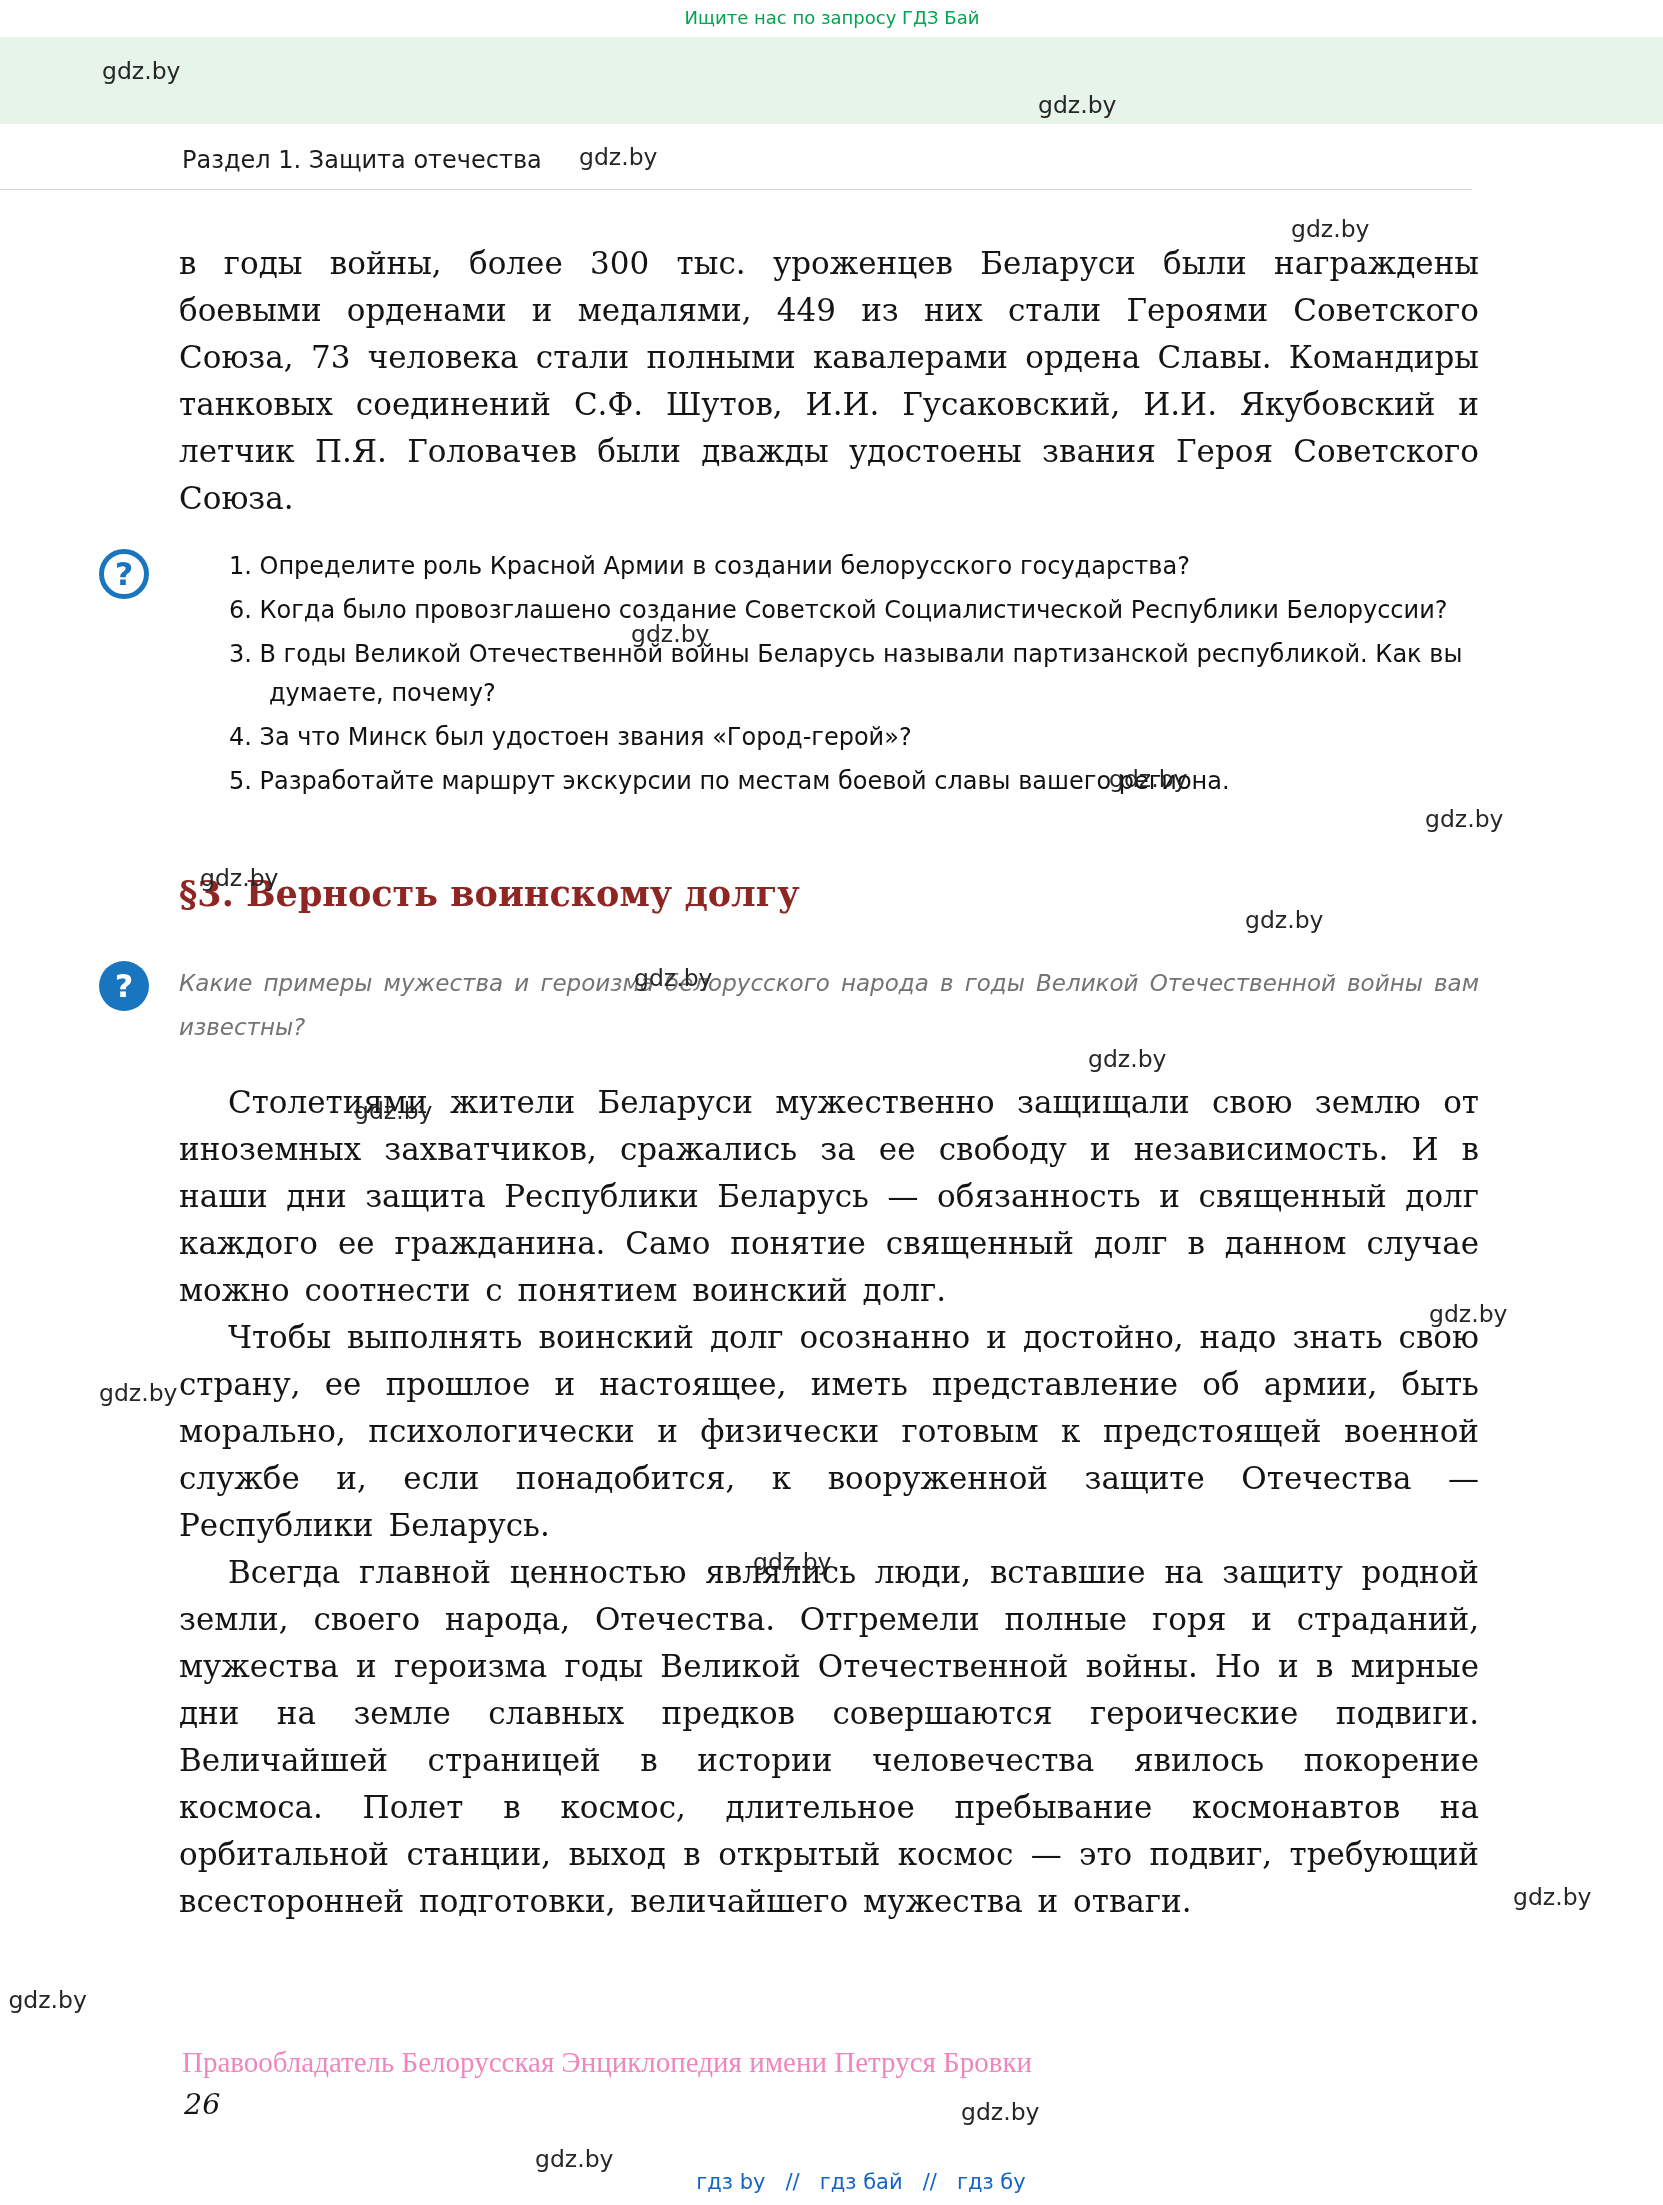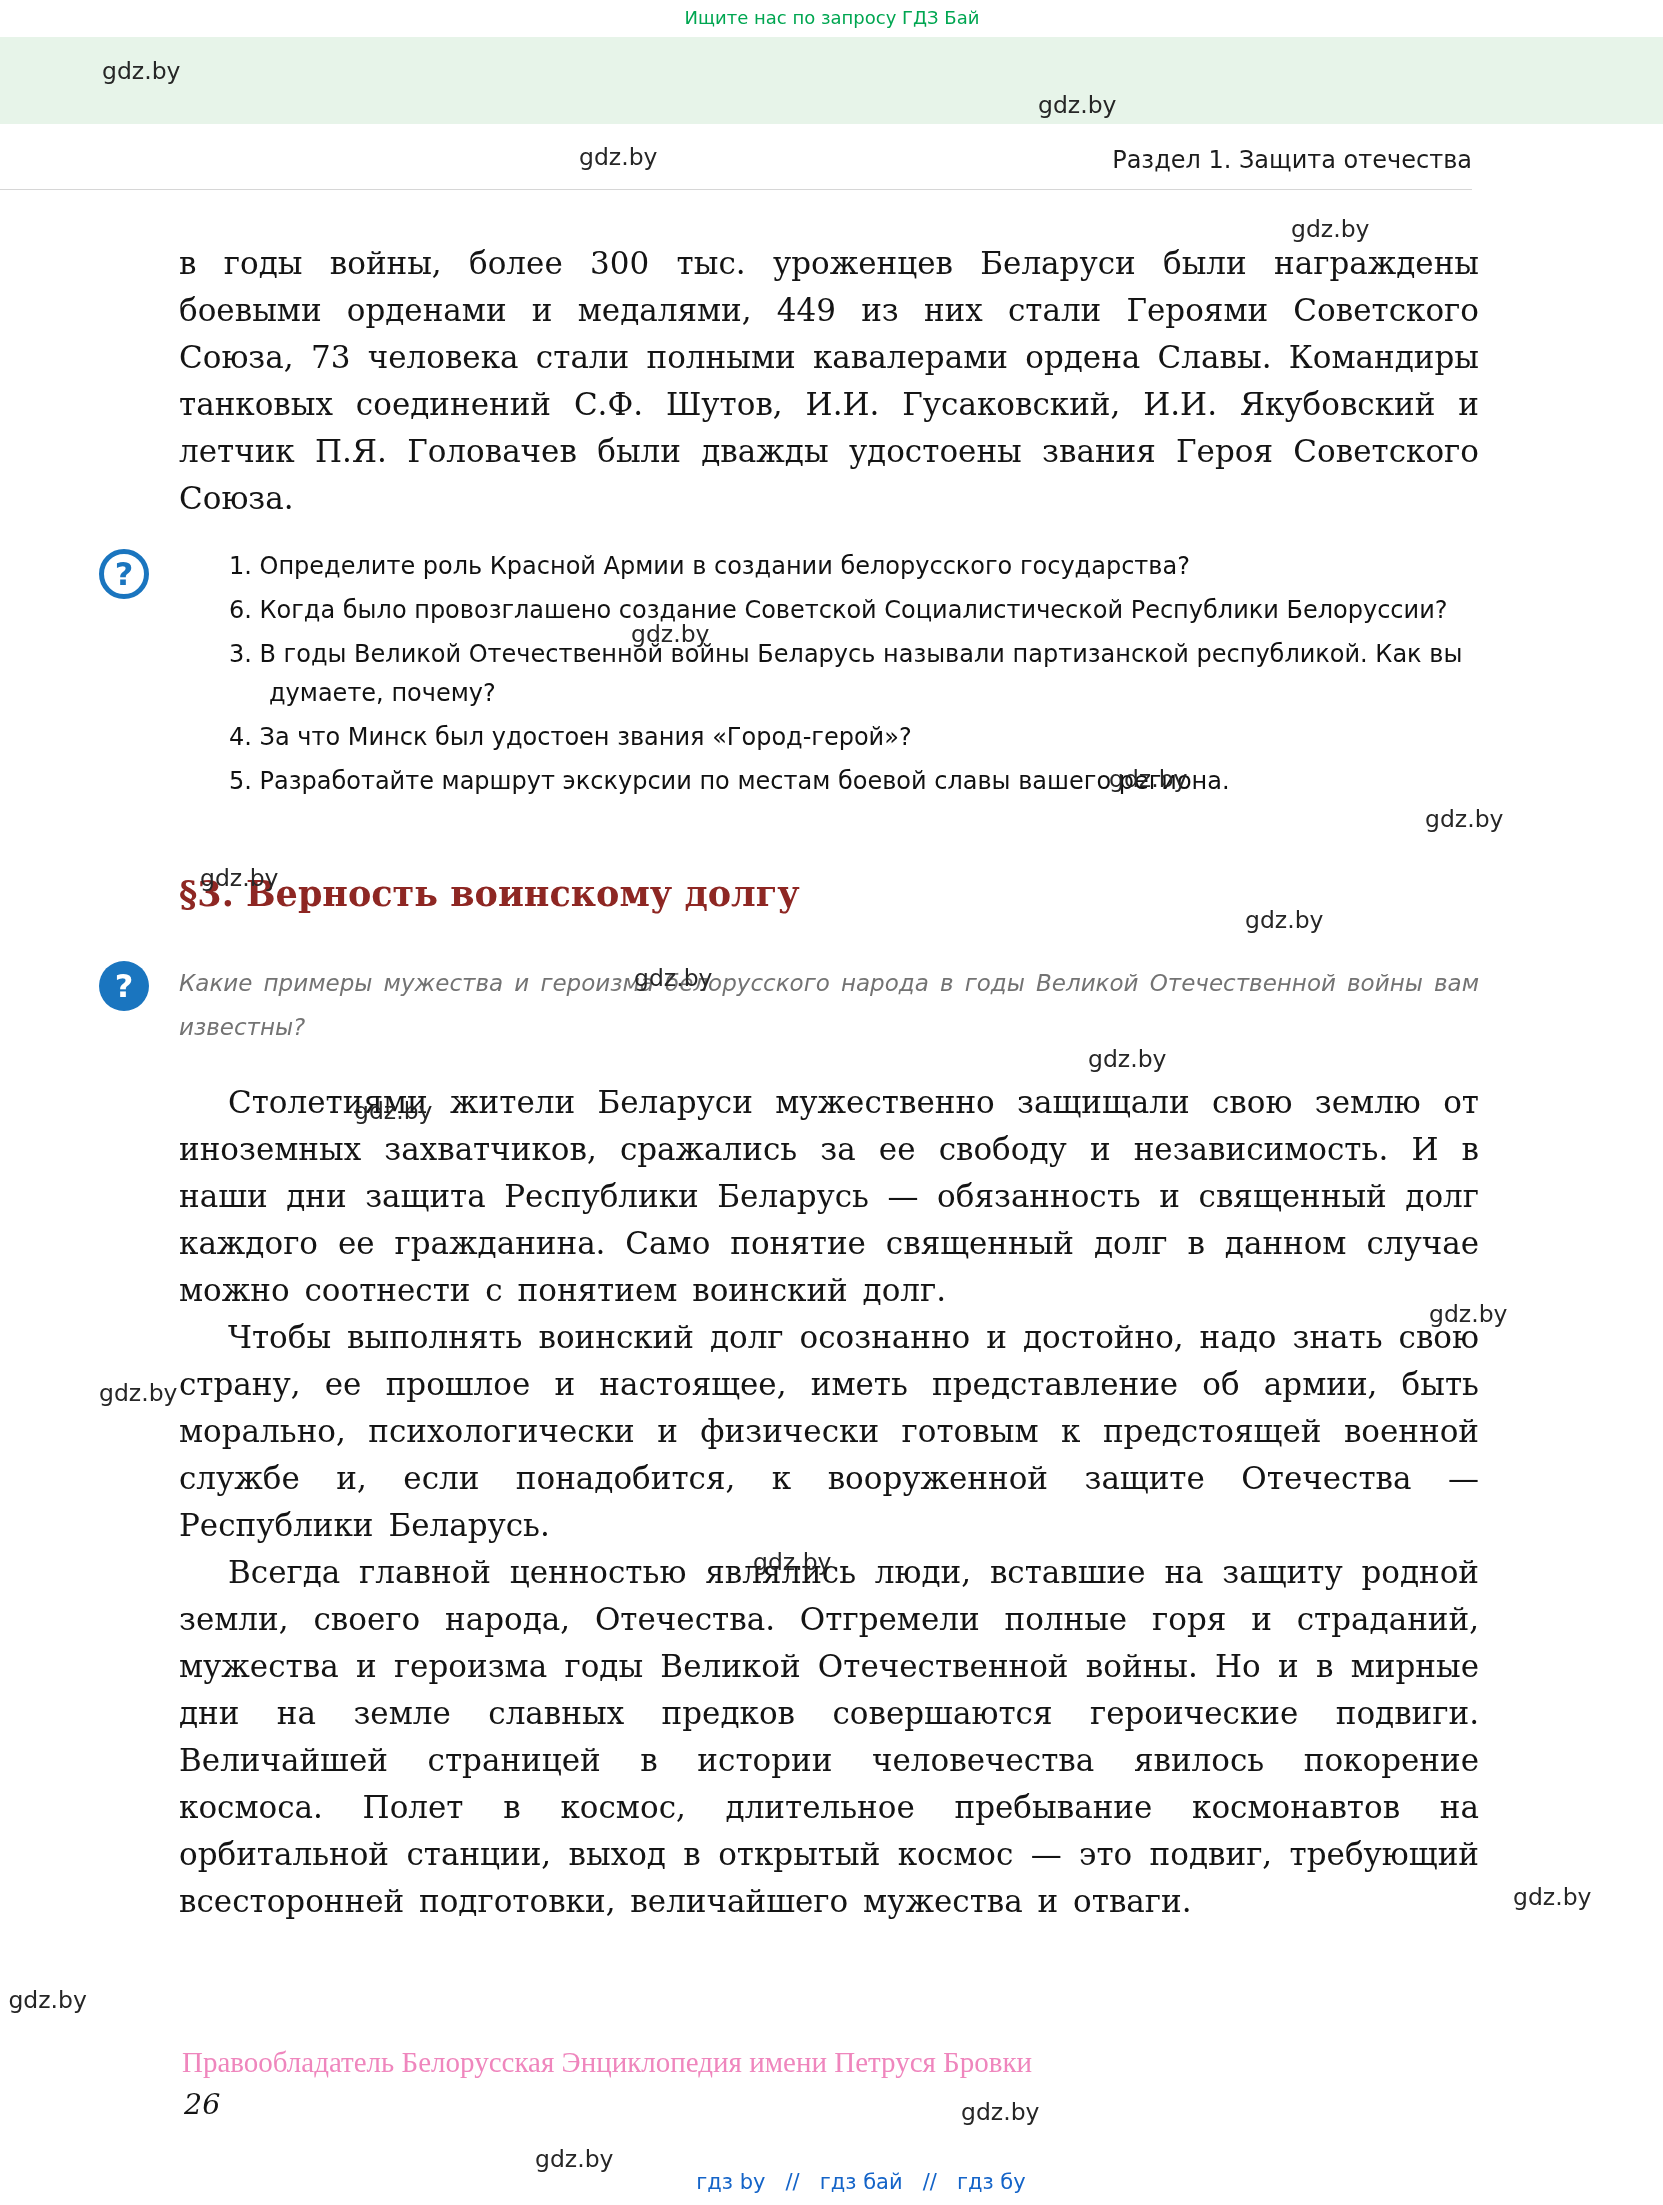--- a/index.html
+++ b/index.html
@@ -19,21 +19,21 @@
   }
   .banner {
     position:absolute; top:37px; left:0; width:100%; height:87px;
     background:#e7f4e9;
   }
   .header-row {
     position:absolute; top:146px; left:0; width:1472px;
     padding-left:182px; padding-bottom:15px;
     border-bottom:1.7px solid #d6d6d6;
     font-family:"DejaVu Sans", sans-serif;
-    font-size:24px; color:#1c1c1c;text-align:right;
+    font-size:24px; color:#1c1c1c;
   }
   .content {
     position:absolute; top:240px; left:179px; width:1300px;
   }
   .body-text {
     font-size:31px; line-height:47px;
     text-align:justify;
     word-spacing:5px;
     color:#141414;
   }

